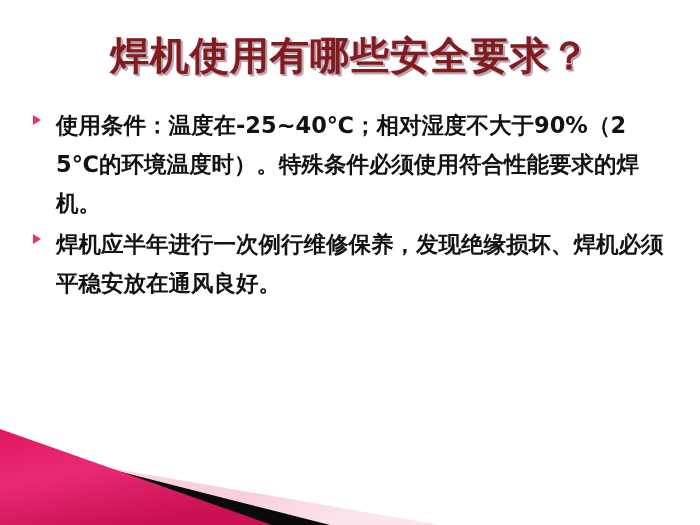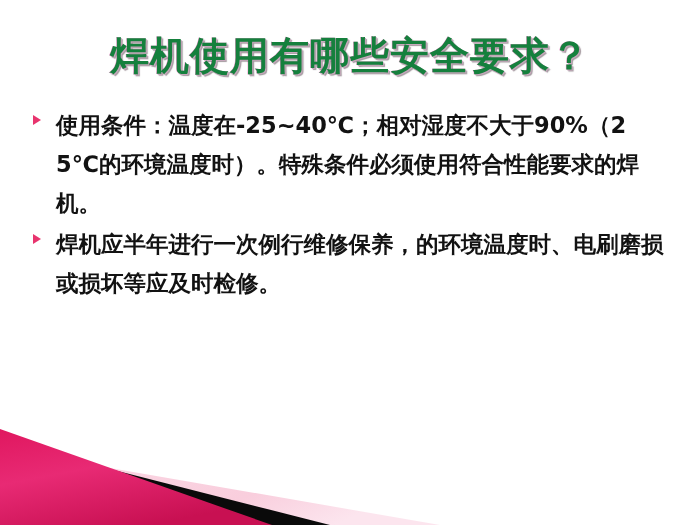--- a/index.html
+++ b/index.html
@@ -28,21 +28,21 @@
     top: 34px;
     width: 700px;
     text-align: center;
   }
   #slide-title {
     display: inline-block;
     font-size: 39px;
     font-weight: bold;
     line-height: 1.15;
     letter-spacing: 1px;
-    color: #15803d;
+    color: #7f1d1d;
     text-shadow:
        1px 1px 0 #c8a8bd,
        2px 2px 1px rgba(90,70,80,0.55),
       -0.5px -0.5px 0 #f49ad2;
     white-space: nowrap;
   }
 
   
   #body-area {
     position: absolute;
@@ -98,21 +98,21 @@
   <div id="body-area">
 
     <div class="bullet-row">
       <span class="bullet-mark"></span>
       <span class="bullet-text">使用条件：温度在-25~40℃；相对湿度不大于90%（25℃的环境温度时）。特殊条件必须使用符合性能要求的焊机。</span>
     </div>
 
 
     <div class="bullet-row">
       <span class="bullet-mark"></span>
-      <span class="bullet-text">焊机应半年进行一次例行维修保养，的环境温度时、电刷磨损或损坏等应及时检修。</span>
+      <span class="bullet-text">焊机应半年进行一次例行维修保养，发现绝缘损坏、焊机必须平稳安放在通风良好。</span>
     </div>
 
 
   </div>
 
   <svg id="decor" viewBox="0 0 700 110" preserveAspectRatio="none">
     <defs>
       <linearGradient id="pinkGrad" x1="0" y1="0" x2="0.55" y2="1">
         <stop offset="0%" stop-color="#E0175F"></stop>
         <stop offset="45%" stop-color="#E82A74"></stop>

